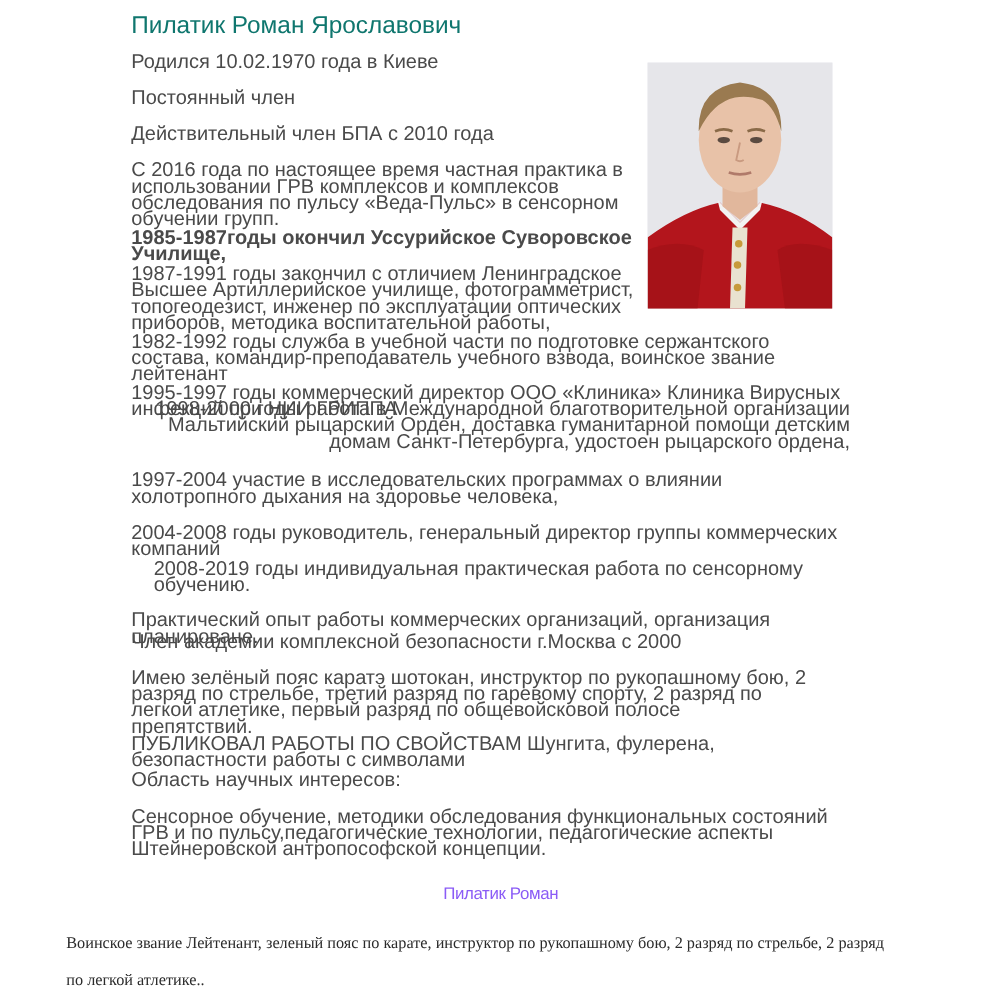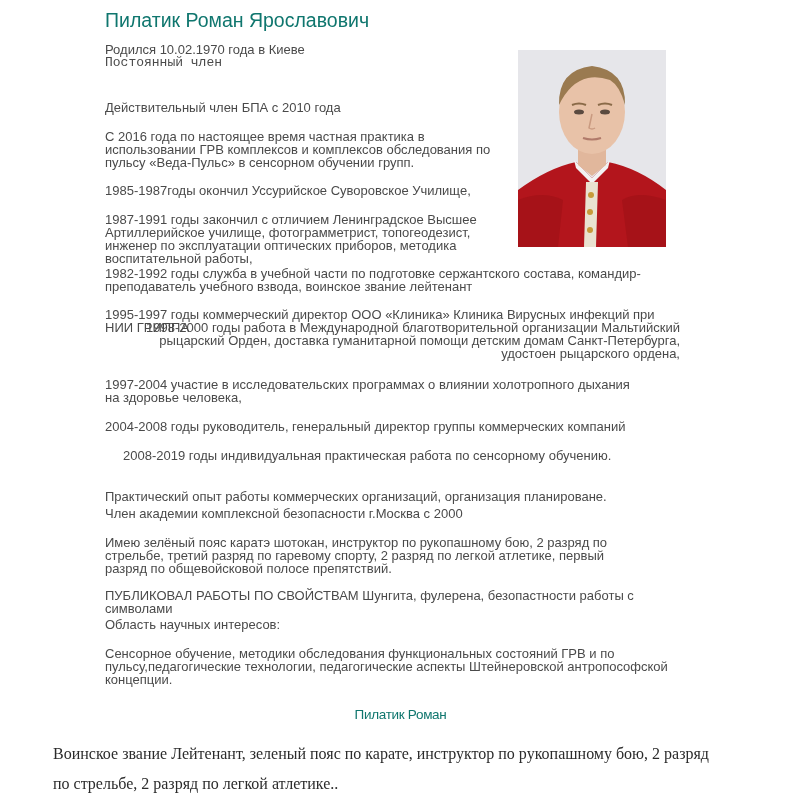--- a/index.html
+++ b/index.html
@@ -23,21 +23,21 @@
       font-weight: normal;
       font-size: 19.5px;
       color: #0f766e;
       line-height: 24px;
       white-space: nowrap;
     }
     .para {
       position: absolute;
       left: 105px;
       margin: 0;
-      font-size: 13px;
+      font-size: 16px;
       line-height: 13px;
       color: #4a4a4a;
       font-family: "Liberation Sans", sans-serif;
     }
     .photo {
       position: absolute;
       left: 518px;
       top: 50px;
       width: 148px;
       height: 197px;
@@ -46,46 +46,46 @@
     }
     .photo svg { display: block; }
     .caption {
       position: absolute;
       left: 0;
       width: 801px;
       top: 707px;
       text-align: center;
       font-family: "Liberation Sans", sans-serif;
       font-size: 13.5px;
-      color: #0f766e;
+      color: #8b5cf6;
       letter-spacing: -0.3px;
     }
     .quote {
       position: absolute;
       left: 53px;
       top: 739px;
       width: 660px;
       margin: 0;
       font-family: "Liberation Serif", serif;
-      font-size: 16px;
+      font-size: 13px;
       line-height: 30px;
       color: #2b2b2b;
     }
   </style>
 </head>
 <body>
 
 <div>
   <h1 class="title">Пилатик Роман Ярославович</h1>
 
   <p class="para" style="top:43px; width:400px;">Родился 10.02.1970 года в Киеве</p>
-  <p class="para" style="top:56px; width:400px;font-family:Liberation Mono, monospace;">Постоянный член</p>
+  <p class="para" style="top:72px; width:400px;">Постоянный член</p>
   <p class="para" style="top:101px; width:400px;">Действительный член БПА с 2010 года</p>
   <p class="para" style="top:130px; width:405px;">С 2016 года по настоящее время частная практика в использовании ГРВ комплексов и комплексов обследования по пульсу «Веда-Пульс» в сенсорном обучении групп.</p>
-  <p class="para" style="top:184px; width:405px;">1985-1987годы окончил Уссурийское Суворовское Училище,</p>
+  <p class="para" style="top:184px; width:405px;font-weight:bold;">1985-1987годы окончил Уссурийское Суворовское Училище,</p>
   <p class="para" style="top:213px; width:405px;">1987-1991 годы закончил с отличием Ленинградское Высшее Артиллерийское  училище, фотограмметрист, топогеодезист,  инженер по эксплуатации оптических приборов, методика воспитательной работы,</p>
   <p class="para" style="top:267px; width:575px;">1982-1992 годы служба в учебной части по подготовке сержантского состава, командир-преподаватель учебного взвода,  воинское звание лейтенант</p>
   <p class="para" style="top:308px; width:575px;">1995-1997 годы коммерческий директор ООО «Клиника» Клиника Вирусных инфекций при НИИ ГРИППА</p>
   <p class="para" style="top:321px; width:575px;text-align:right;">1998-2000 годы  работа в Международной благотворительной организации Мальтийский рыцарский Орден, доставка гуманитарной помощи детским домам Санкт-Петербурга, удостоен рыцарского ордена,</p>
   <p class="para" style="top:378px; width:540px;">1997-2004 участие в исследовательских программах о влиянии холотропного дыхания на здоровье человека,</p>
   <p class="para" style="top:420px; width:575px;">2004-2008 годы руководитель, генеральный директор группы коммерческих  компаний</p>
   <p class="para" style="top:449px; width:575px;margin-left:18px;">2008-2019 годы индивидуальная практическая работа по сенсорному обучению.</p>
   <p class="para" style="top:478px; width:575px;margin-top:12px;">Практический опыт работы коммерческих организаций, организация планироване.</p>
   <p class="para" style="top:507px; width:575px;">Член академии комплексной безопасности г.Москва с 2000</p>
   <p class="para" style="top:536px; width:540px;">Имею зелёный пояс каратэ шотокан, инструктор по рукопашному бою, 2 разряд по стрельбе, третий разряд по гаревому спорту, 2 разряд по легкой атлетике, первый разряд по общевойсковой полосе препятствий.</p>

